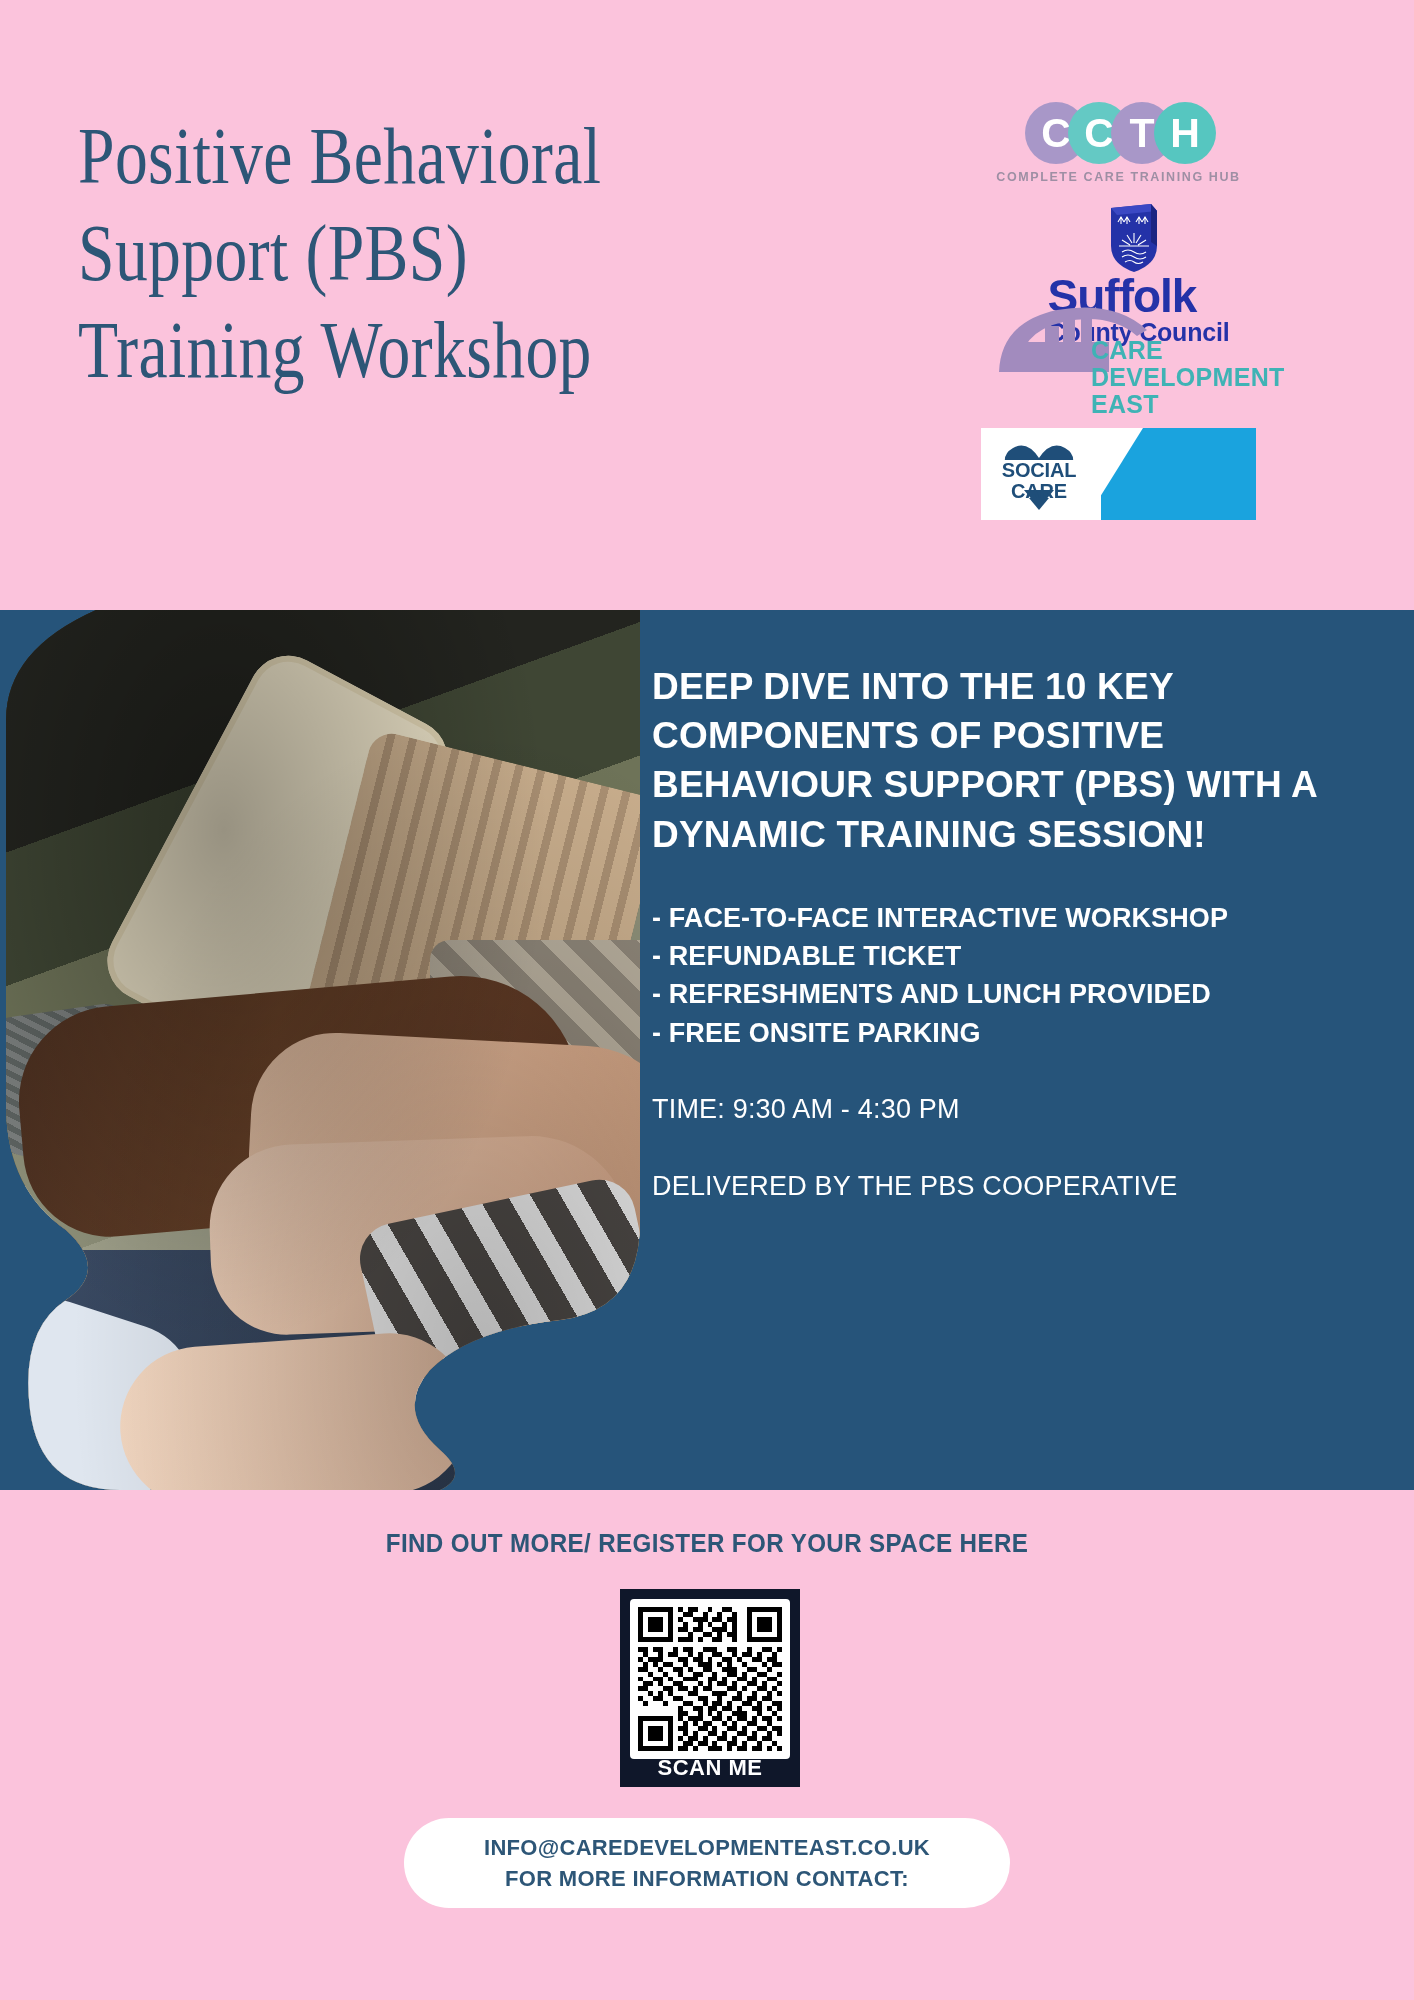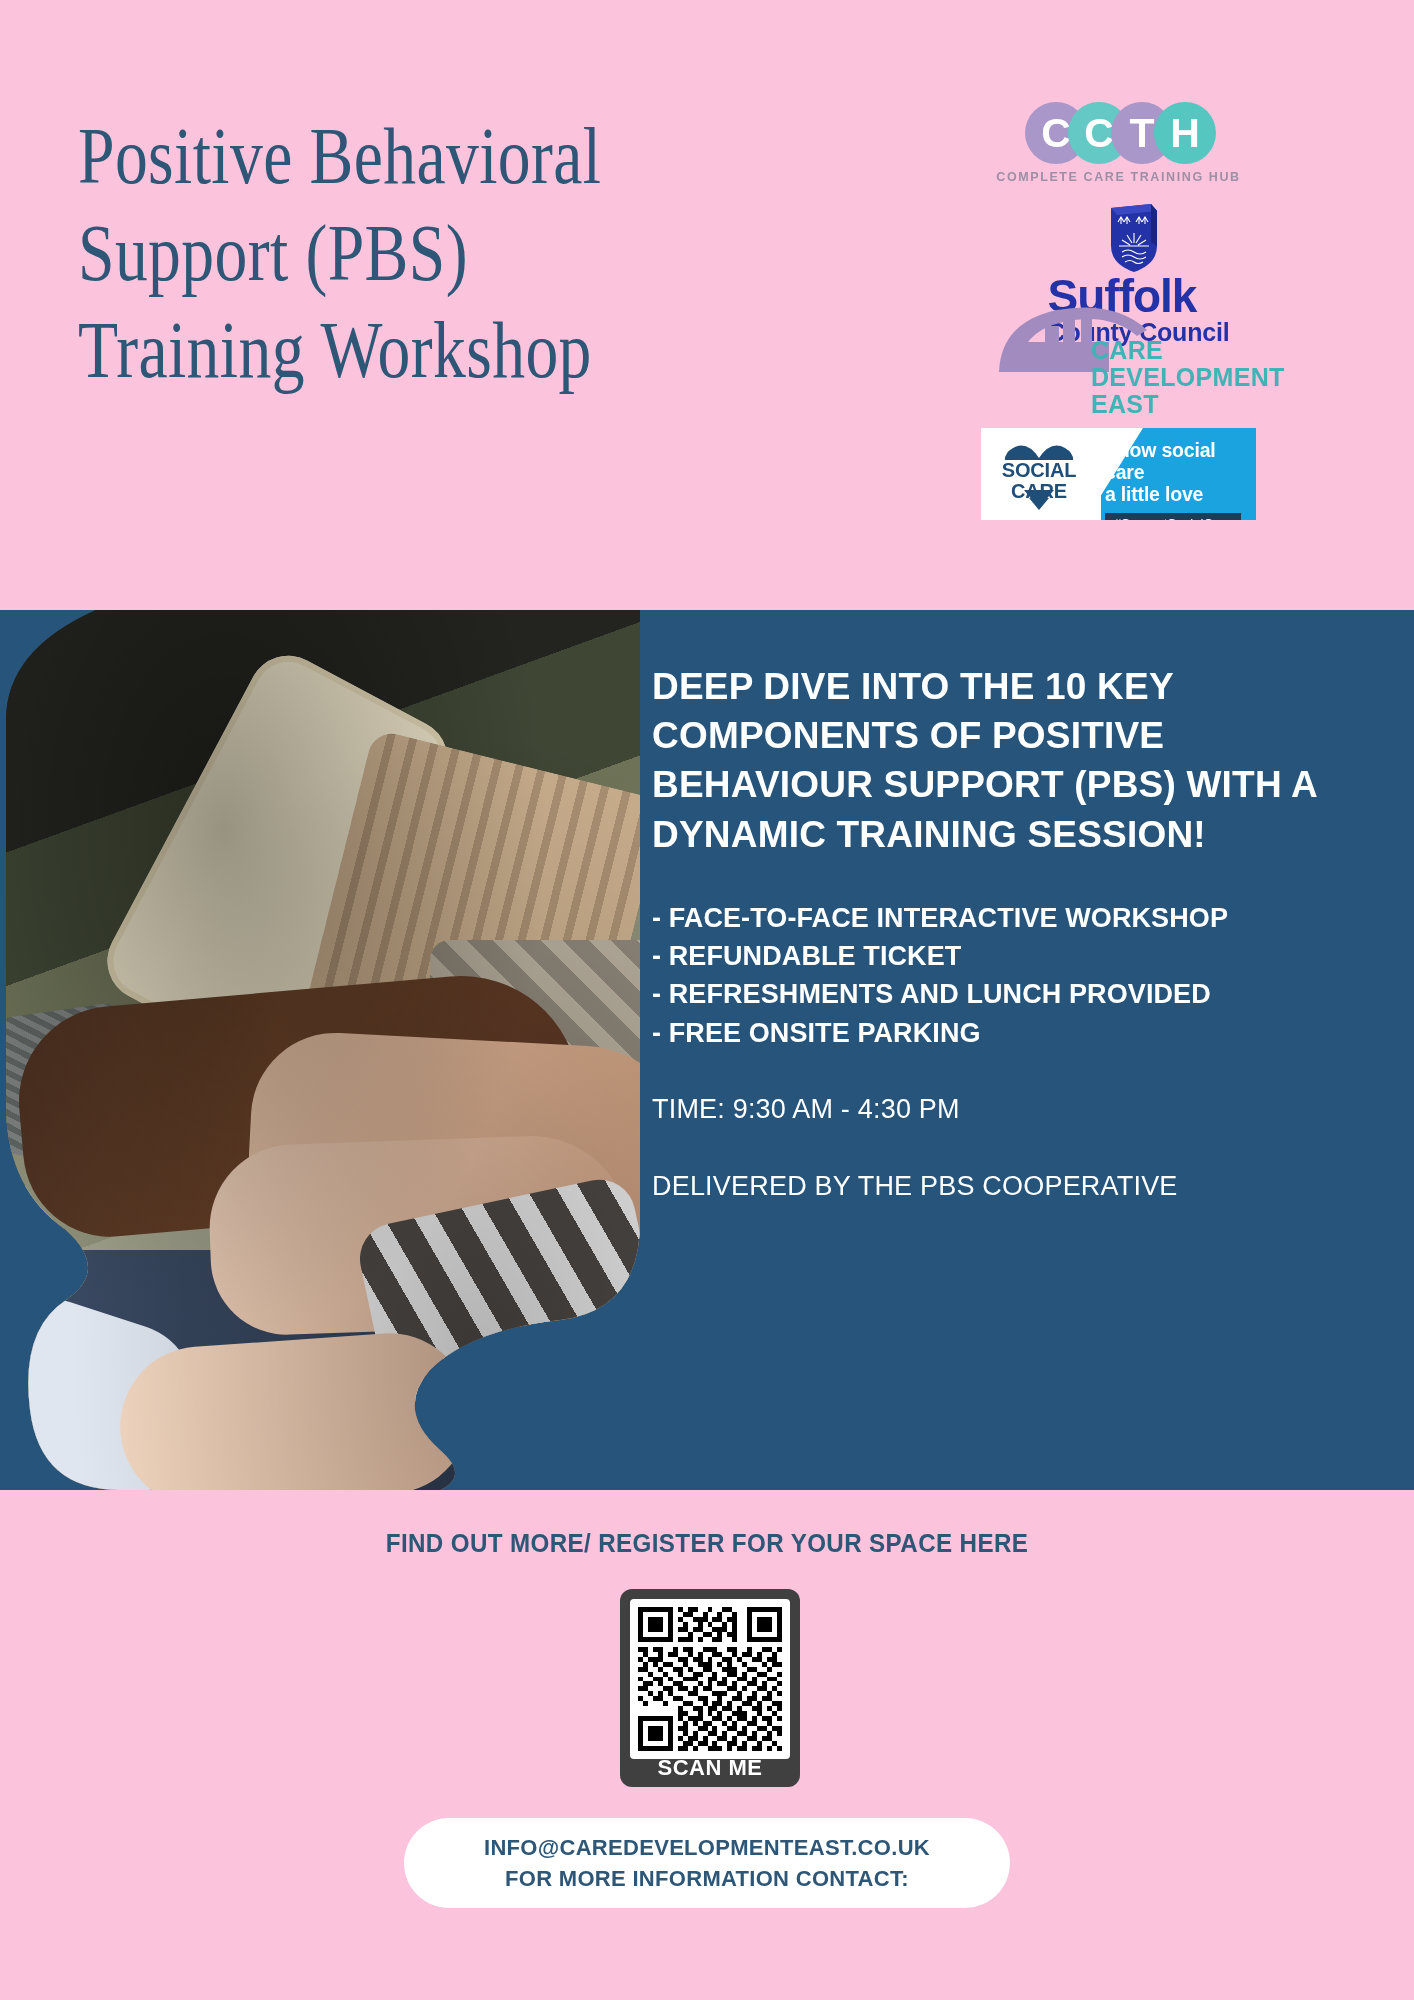--- a/index.html
+++ b/index.html
@@ -148,21 +148,21 @@
 
   
   .footer { position:absolute; left:0; top:1490px; width:1414px; height:510px; background:#FBC3DC; }
   .cta {
     position:absolute; left:0; top:38px; width:1414px; text-align:center;
     color:#2D5677; font-weight:700; font-size:26px; letter-spacing:0.4px;
     transform: scaleX(0.93);
   }
   .qrbox {
     position:absolute; left:620px; top:99px; width:180px; height:198px;
-    background:#404040; border-radius:12px; padding:10px 10px 0 10px;
+    background:#0f172a; border-radius:0; padding:10px 10px 0 10px;
   }
   .qr { width:160px; height:160px; background:#fff; border-radius:4px; padding:8px; }
   .qr svg { display:block; }
   .scanme {
     position:absolute; left:0; bottom:2px; width:180px; height:34px;
     color:#fff; font-size:22px; font-weight:600; letter-spacing:0.5px;
     display:flex; align-items:center; justify-content:center;
   }
   .contact {
     position:absolute; left:404px; top:328px; width:606px; height:90px;
@@ -238,25 +238,20 @@
         <div class="sc-heart">
           <svg width="92" height="72" viewBox="0 0 92 72" style="position:absolute;left:0;top:0;">
             <path d="M46 70 L16 34 Q6 18 20 10 Q34 2 46 20 Q58 2 72 10 Q86 18 76 34 Z" fill="#1F4E79"></path>
             <rect x="8" y="22" width="76" height="30" fill="#fff"></rect>
             <path d="M36 60 L46 72 L56 60 Z" fill="#1F4E79"></path>
           </svg>
           <div class="sc-lbl">
             <div><span>SOCIAL</span></div>
             <div><span>CARE</span></div>
           </div>
-        </div>
-        <div class="sc-right">
-          <div class="sc-title">Show social care</div>
-          <div class="sc-title">a little love</div>
-          <span class="sc-tag">#SupportSocialCare</span>
         </div>
       </div>
 
     </div>
   </div>
 
   <div class="band">
 
     <div class="photo">
       <div class="photo-inner">

